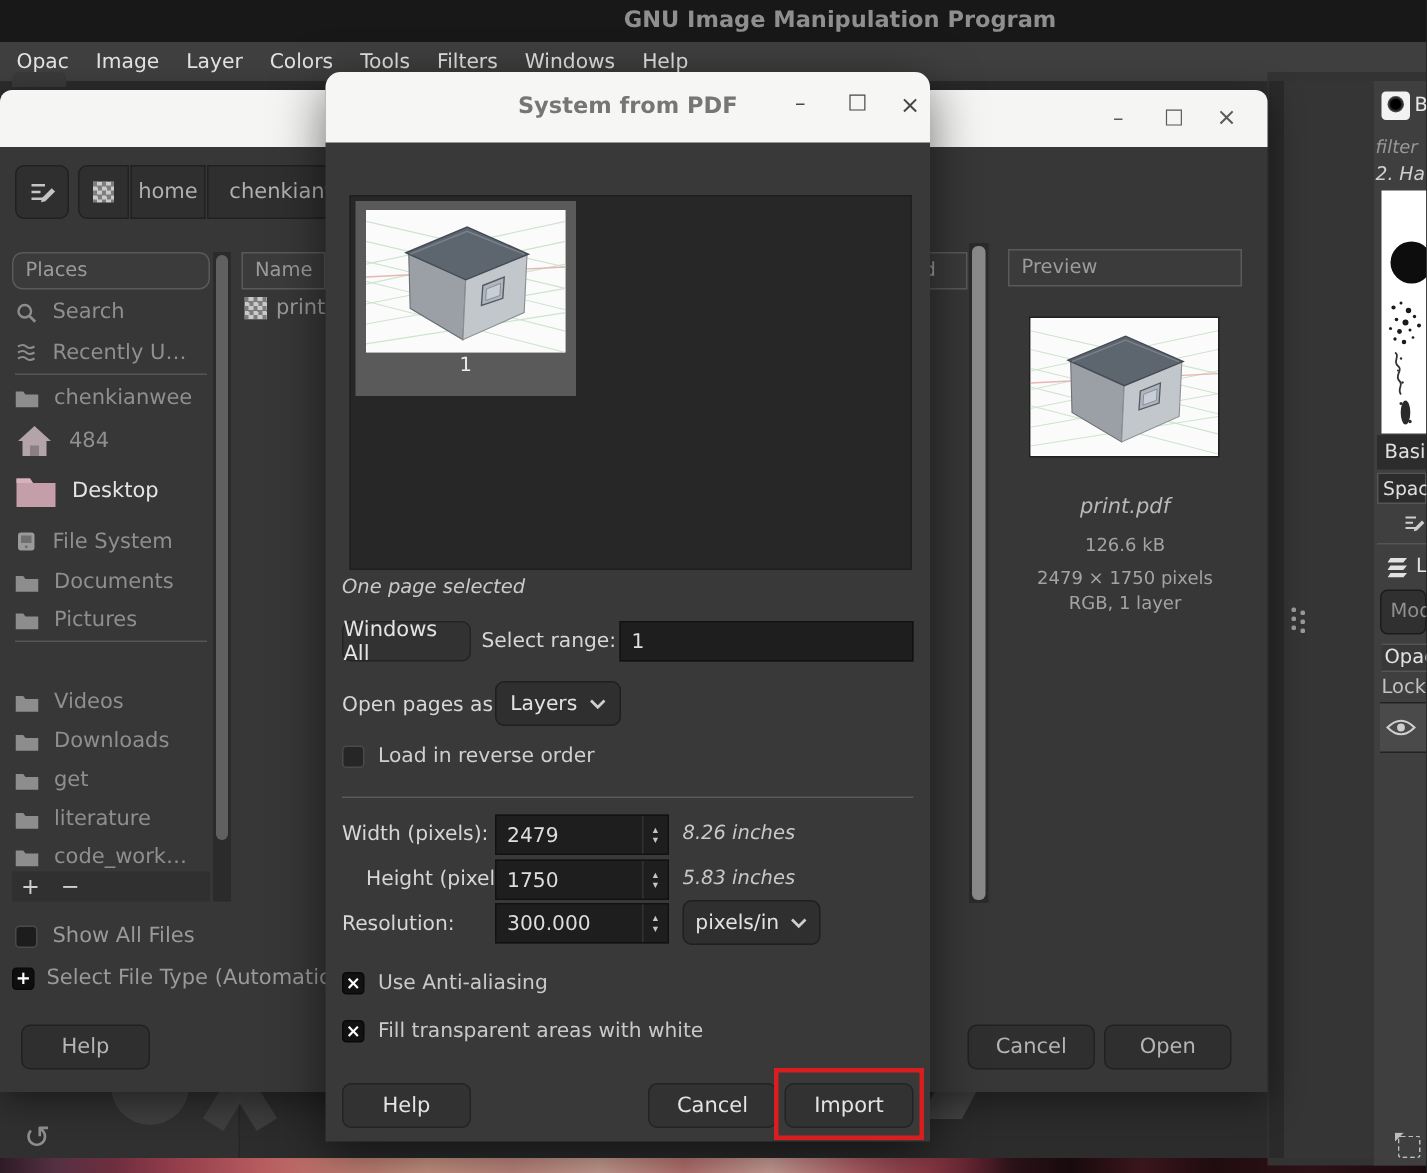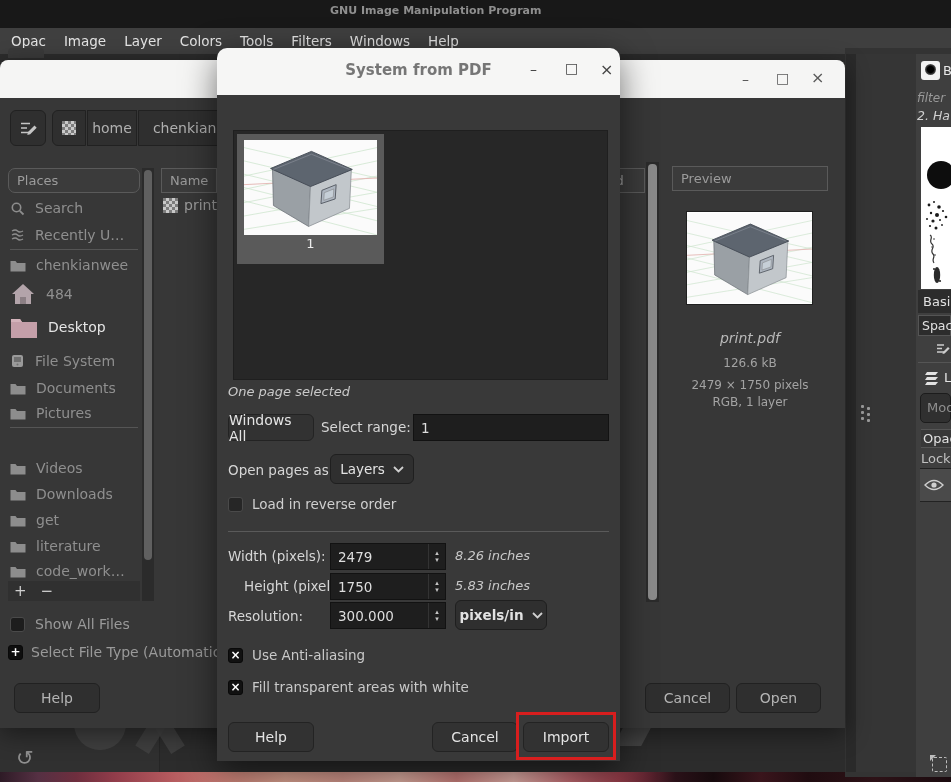--- a/index.html
+++ b/index.html
@@ -3,21 +3,21 @@
 <meta charset="utf-8">
 <style>
   * { margin:0; padding:0; box-sizing:border-box; }
   html,body { background:#1a1a1a; }
   body { font-family:"DejaVu Sans", sans-serif; }
   .screen { position:relative; width:951px; height:782px; overflow:hidden; background:#2c2c2c; }
   .abs { position:absolute; }
 
   
   .topbar { left:0; top:0; width:951px; height:28px; background:#181818; }
-  .topbar-title { left:330px; top:4px; width:460px; color:#8f8f8f; font-size:11px; font-weight:bold; }
+  .topbar-title { left:330px; top:4px; width:460px; text-align:center; color:#8f8f8f; font-size:15px; font-weight:bold; }
   .menubar { left:0; top:28px; width:951px; height:26px; background:#3f3f3f; display:flex; align-items:center; padding-left:2px; }
   .menu-item { color:#e3e3e3; font-size:13.5px; padding:0 9px; height:26px; line-height:26px; }
   .tl-tab { left:8px; top:48px; width:36px; height:10px; background:#3a3a3a; border-radius:4px 4px 0 0; }
 
   
   .canvas-left { left:0; top:728px; width:160px; height:46px; background:#303030; border-right:1px solid #262626; }
   .reset-glyph { left:16px; top:746px; font-size:21px; color:#8f8f8f; }
   .wm { background:#424242; opacity:.85; }
   .wm1 { left:74px; top:722px; width:52px; height:28px; border-radius:0 0 26px 26px; }
   .wm2 { left:142px; top:722px; width:16px; height:30px; transform:rotate(32deg); }
@@ -434,21 +434,21 @@
     <div class="abs italic-note" style="left:238px; top:530px;">5.83 inches</div>
 
     <div class="abs ilabel" style="left:11px; top:560px;">Resolution:</div>
     <div class="abs entry" style="left:113px; top:554px; width:116px; height:27px;">
       <span>300.000</span>
       <span class="spin">
           <span>▴</span>
           <span>▾</span>
         </span>
     </div>
-    <div class="abs drop" style="left:238px; top:552px; width:92px; height:30px;font-weight:bold;">
+    <div class="abs drop" style="left:238px; top:552px; width:92px; height:30px;">
       <span>pixels/in</span>
       <svg width="11" height="7">
           <polyline points="1,1 5.5,5.5 10,1" fill="none" stroke="#cfcfcf" stroke-width="1.8"></polyline>
         </svg>
     </div>
 
     <div class="abs" style="left:11px; top:599px; display:flex; gap:9px; align-items:center;">
       <div class="cb-x">×</div>
       <span class="ilabel" style="color:#c9c9c9;">Use Anti-aliasing</span>
     </div>

